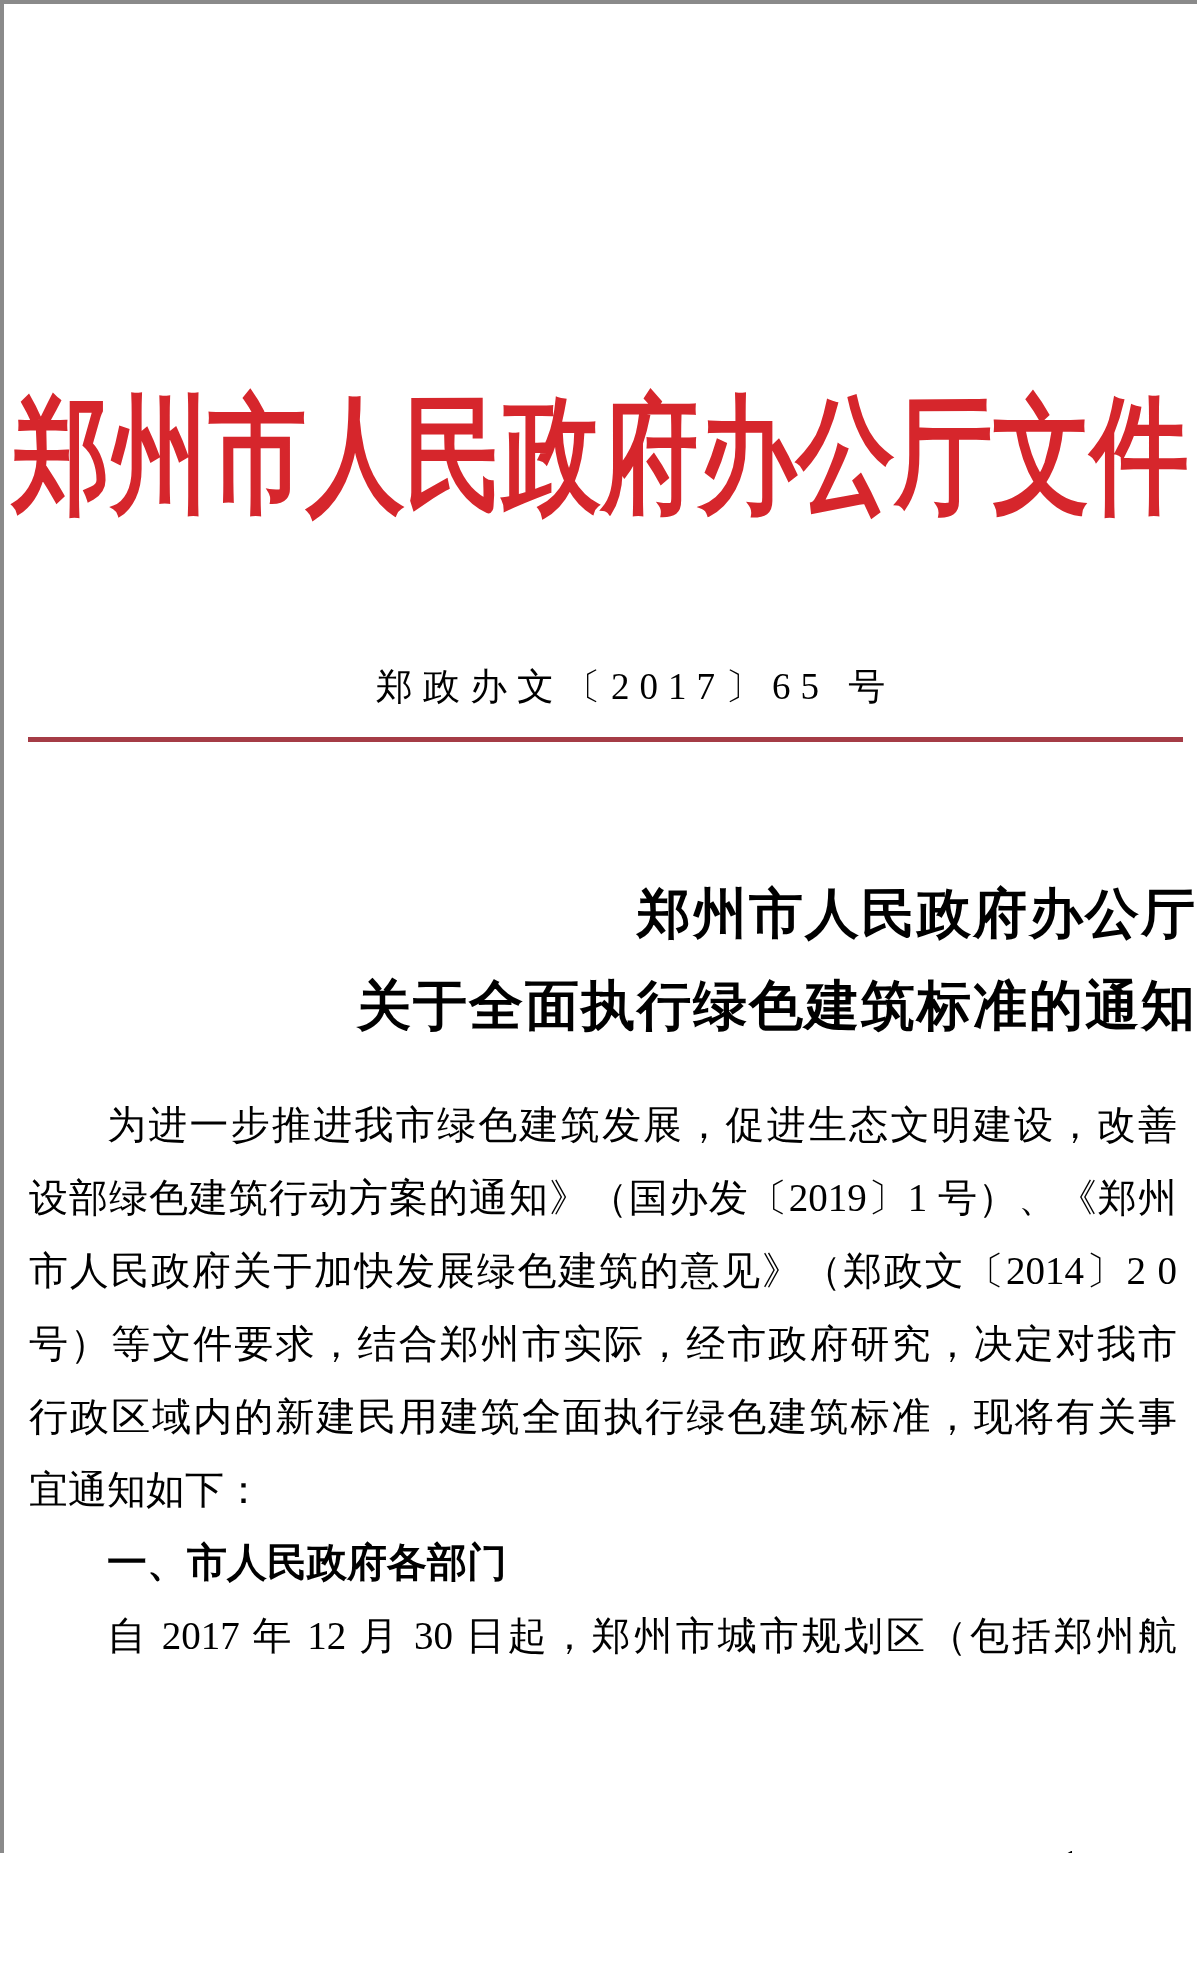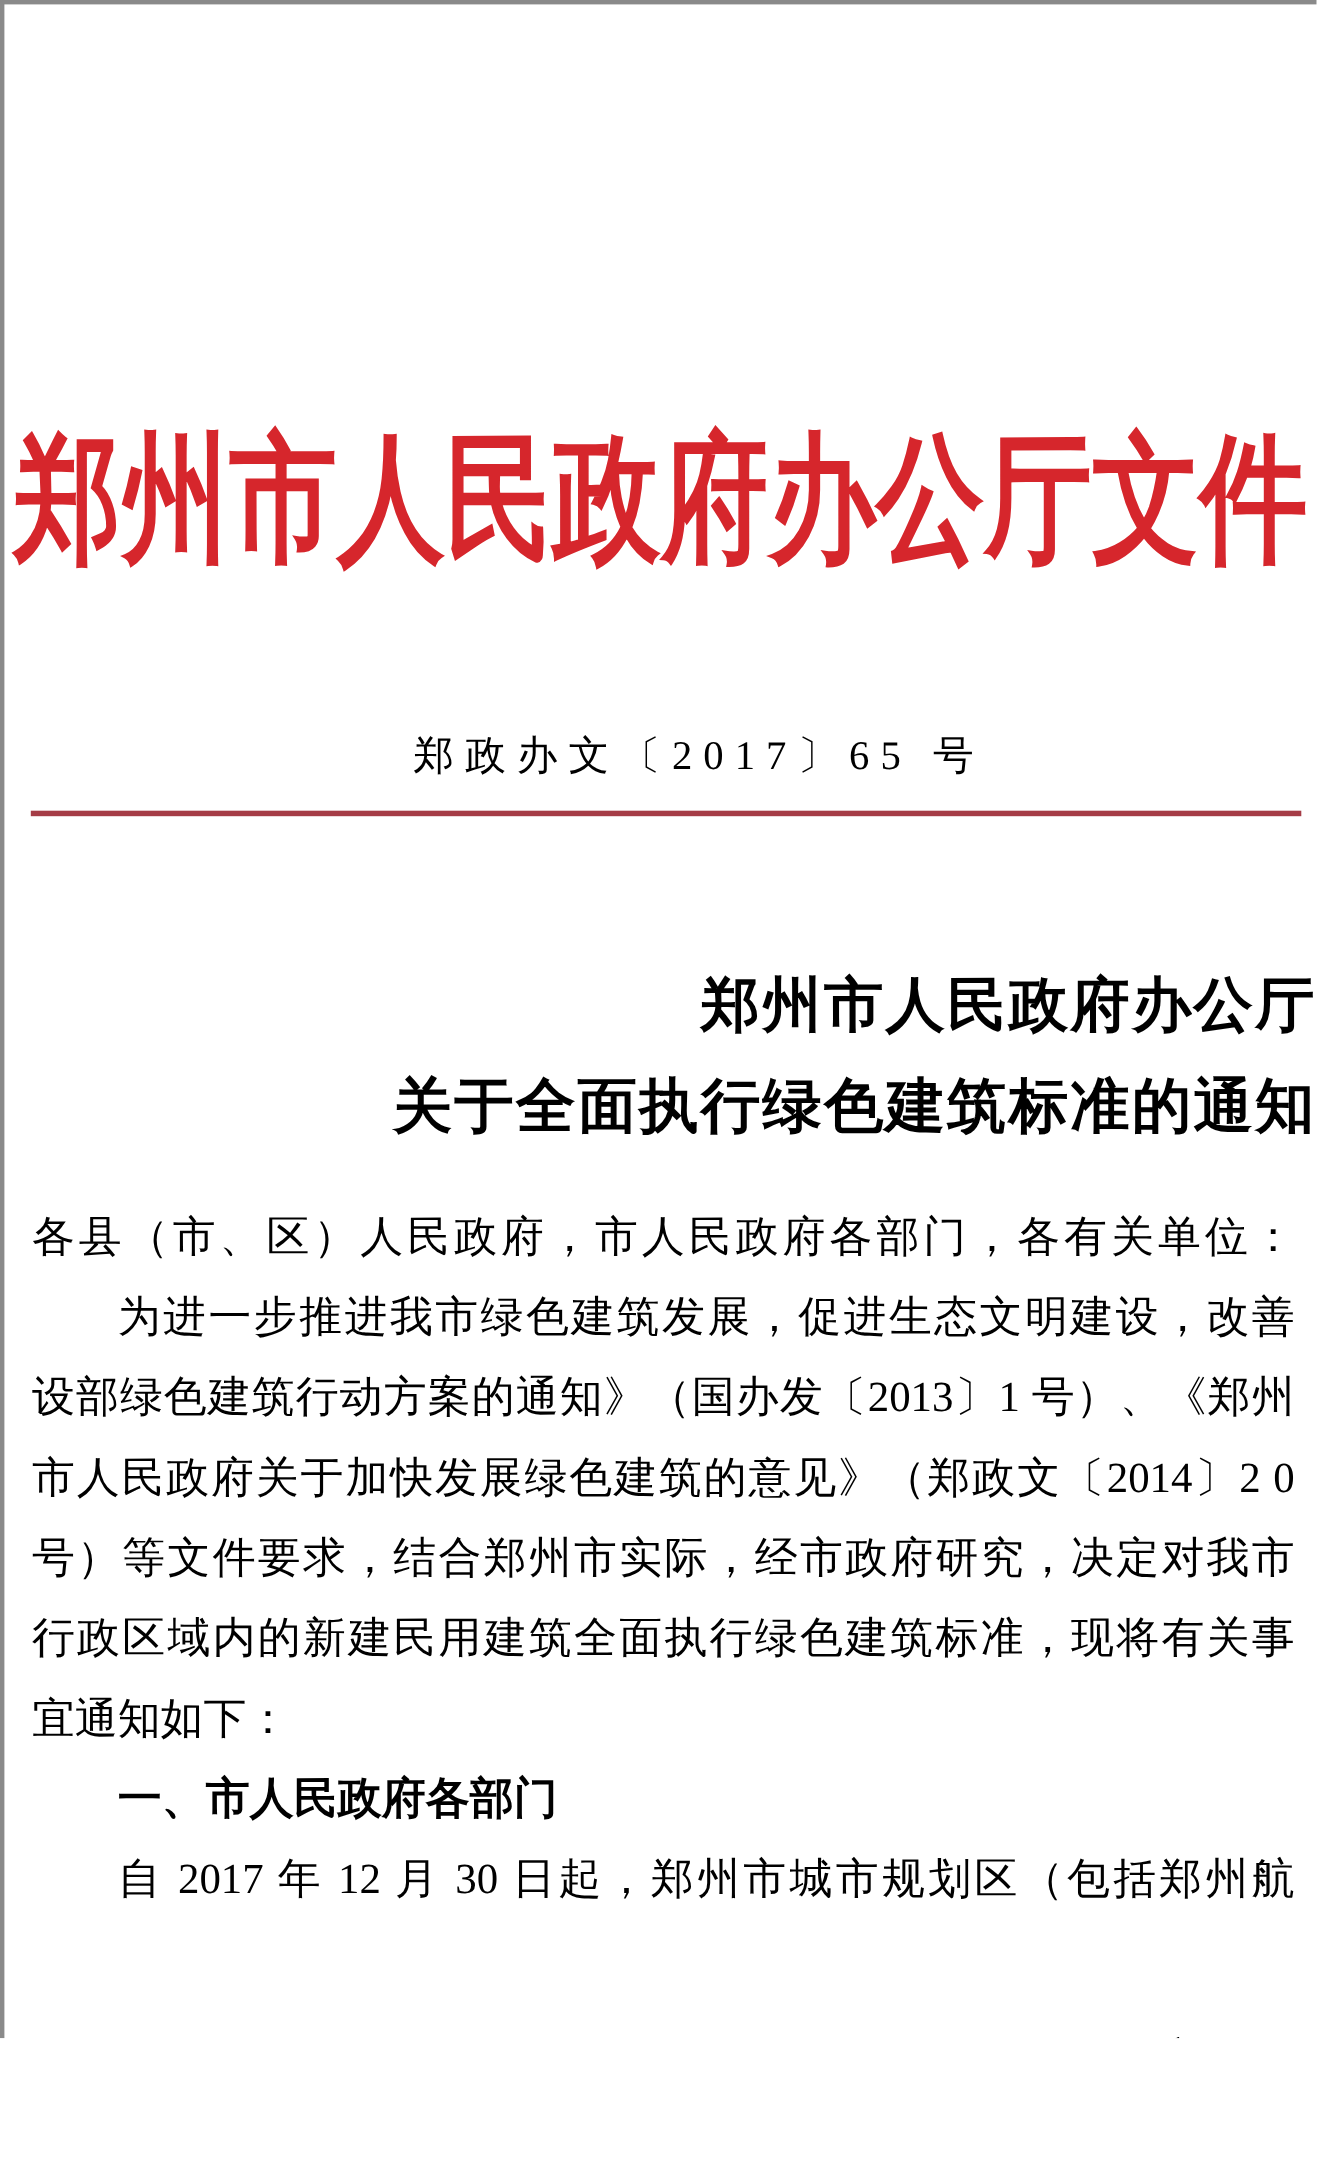--- a/index.html
+++ b/index.html
@@ -125,23 +125,22 @@
   <div class="doc-number">郑政办文〔2017〕65 号</div>
 
   <div class="rule"></div>
 
   <div class="doc-title">
     <div>郑州市人民政府办公厅</div>
     <div>关于全面执行绿色建筑标准的通知</div>
   </div>
 
   <div class="body-block">
-    <div class="bline jline">各县（市、区）人民政府，市人民政府各部门，各有关单位：</div>
     <div class="bline jline indent">为进一步推进我市绿色建筑发展，促进生态文明建设，改善</div>
-    <div class="bline jline">设部绿色建筑行动方案的通知》（国办发〔2013〕1 号）、《郑州</div>
+    <div class="bline jline">设部绿色建筑行动方案的通知》（国办发〔2019〕1 号）、《郑州</div>
     <div class="bline jline">市人民政府关于加快发展绿色建筑的意见》（郑政文〔2014〕2 0</div>
     <div class="bline jline">号）等文件要求，结合郑州市实际，经市政府研究，决定对我市</div>
     <div class="bline jline">行政区域内的新建民用建筑全面执行绿色建筑标准，现将有关事</div>
     <div class="bline">宜通知如下：</div>
     <div class="bline heading indent">一、市人民政府各部门</div>
     <div class="bline jline indent">自 2017 年 12 月 30 日起，郑州市城市规划区（包括郑州航</div>
   </div>
 
   <div class="page-number">— 1 —</div>
 

